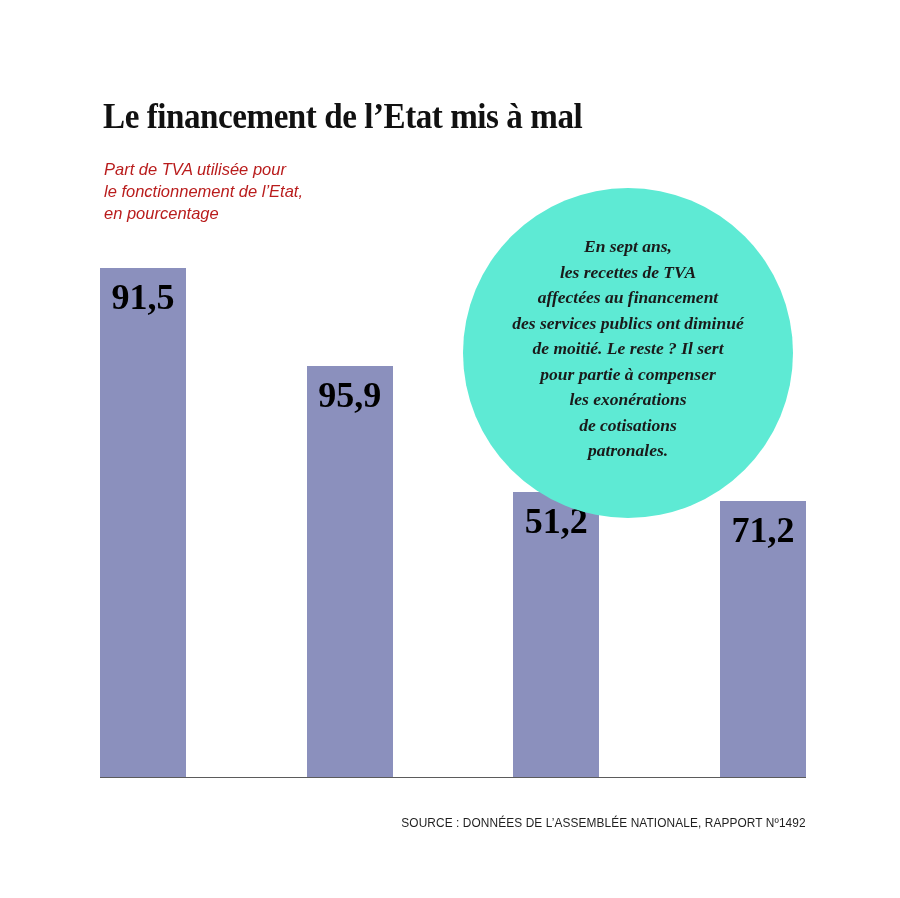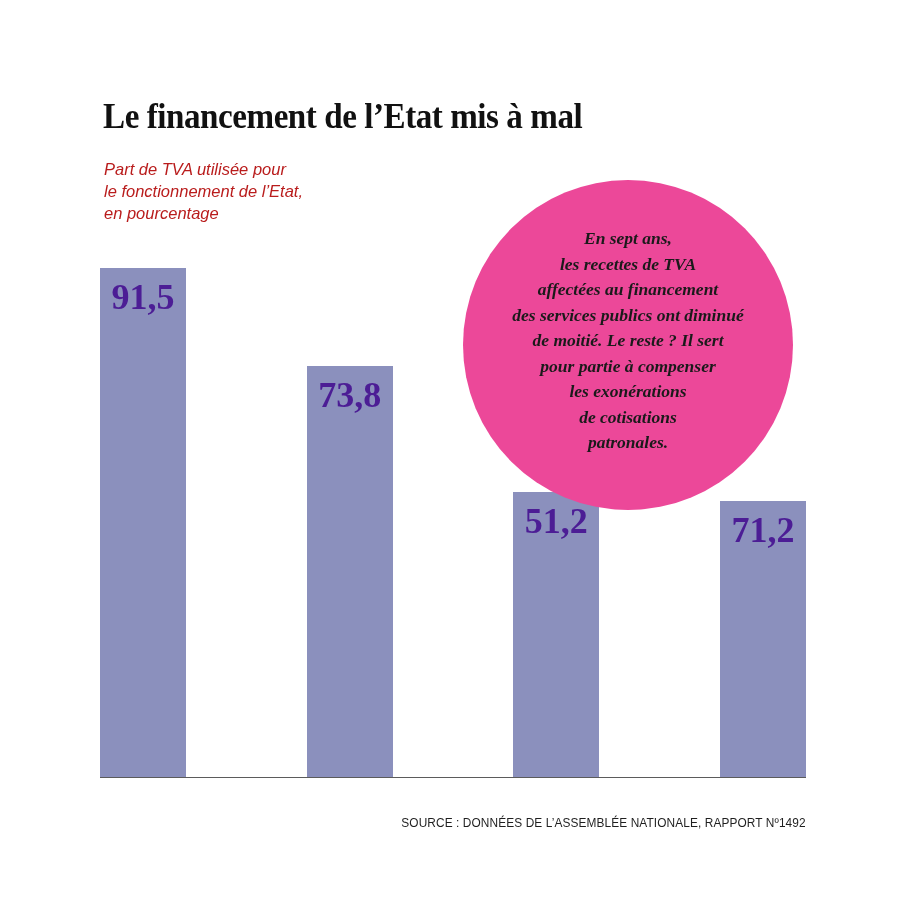--- a/index.html
+++ b/index.html
@@ -44,25 +44,25 @@
     font-size: 16.5px;
     line-height: 22px;
     color: #b91c1c;
     white-space: pre-line;
   }
 
   
   .callout {
     position: absolute;
     left: 463px;
-    top: 180px;
+    top: 188px;
     width: 330px;
     height: 330px;
     border-radius: 50%;
-    background: #ec4899;
+    background: #5eead4;
     z-index: 3;
   }
   .callout-text {
     position: absolute;
     left: 0;
     top: 46px;
     width: 330px;
     text-align: center;
     font-family: "Liberation Serif", serif;
     font-weight: bold;
@@ -107,21 +107,21 @@
   }
   .bar-value {
     position: absolute;
     top: 8px;
     left: 0;
     width: 100%;
     text-align: center;
     font-family: "Liberation Serif", serif;
     font-weight: bold;
     font-size: 36px;
-    color: #4c1d95;
+    color: #000000;
     letter-spacing: 0px;
     z-index: 4;
   }
   .axis-line {
     position: absolute;
     left: 0;
     bottom: 0;
     width: 706px;
     height: 1px;
     background: #5b5b5b;
@@ -172,21 +172,21 @@
     <div class="bars">
 
       <div class="bar-wrap">
         <div class="bar" style="height:510px">
           <span class="bar-value">91,5</span>
         </div>
       </div>
 
       <div class="bar-wrap">
         <div class="bar" style="height:412px">
-          <span class="bar-value">73,8</span>
+          <span class="bar-value">95,9</span>
         </div>
       </div>
 
 
       <div class="bar-wrap">
         <div class="bar" style="height:286px">
           <span class="bar-value">51,2</span>
         </div>
       </div>
 

